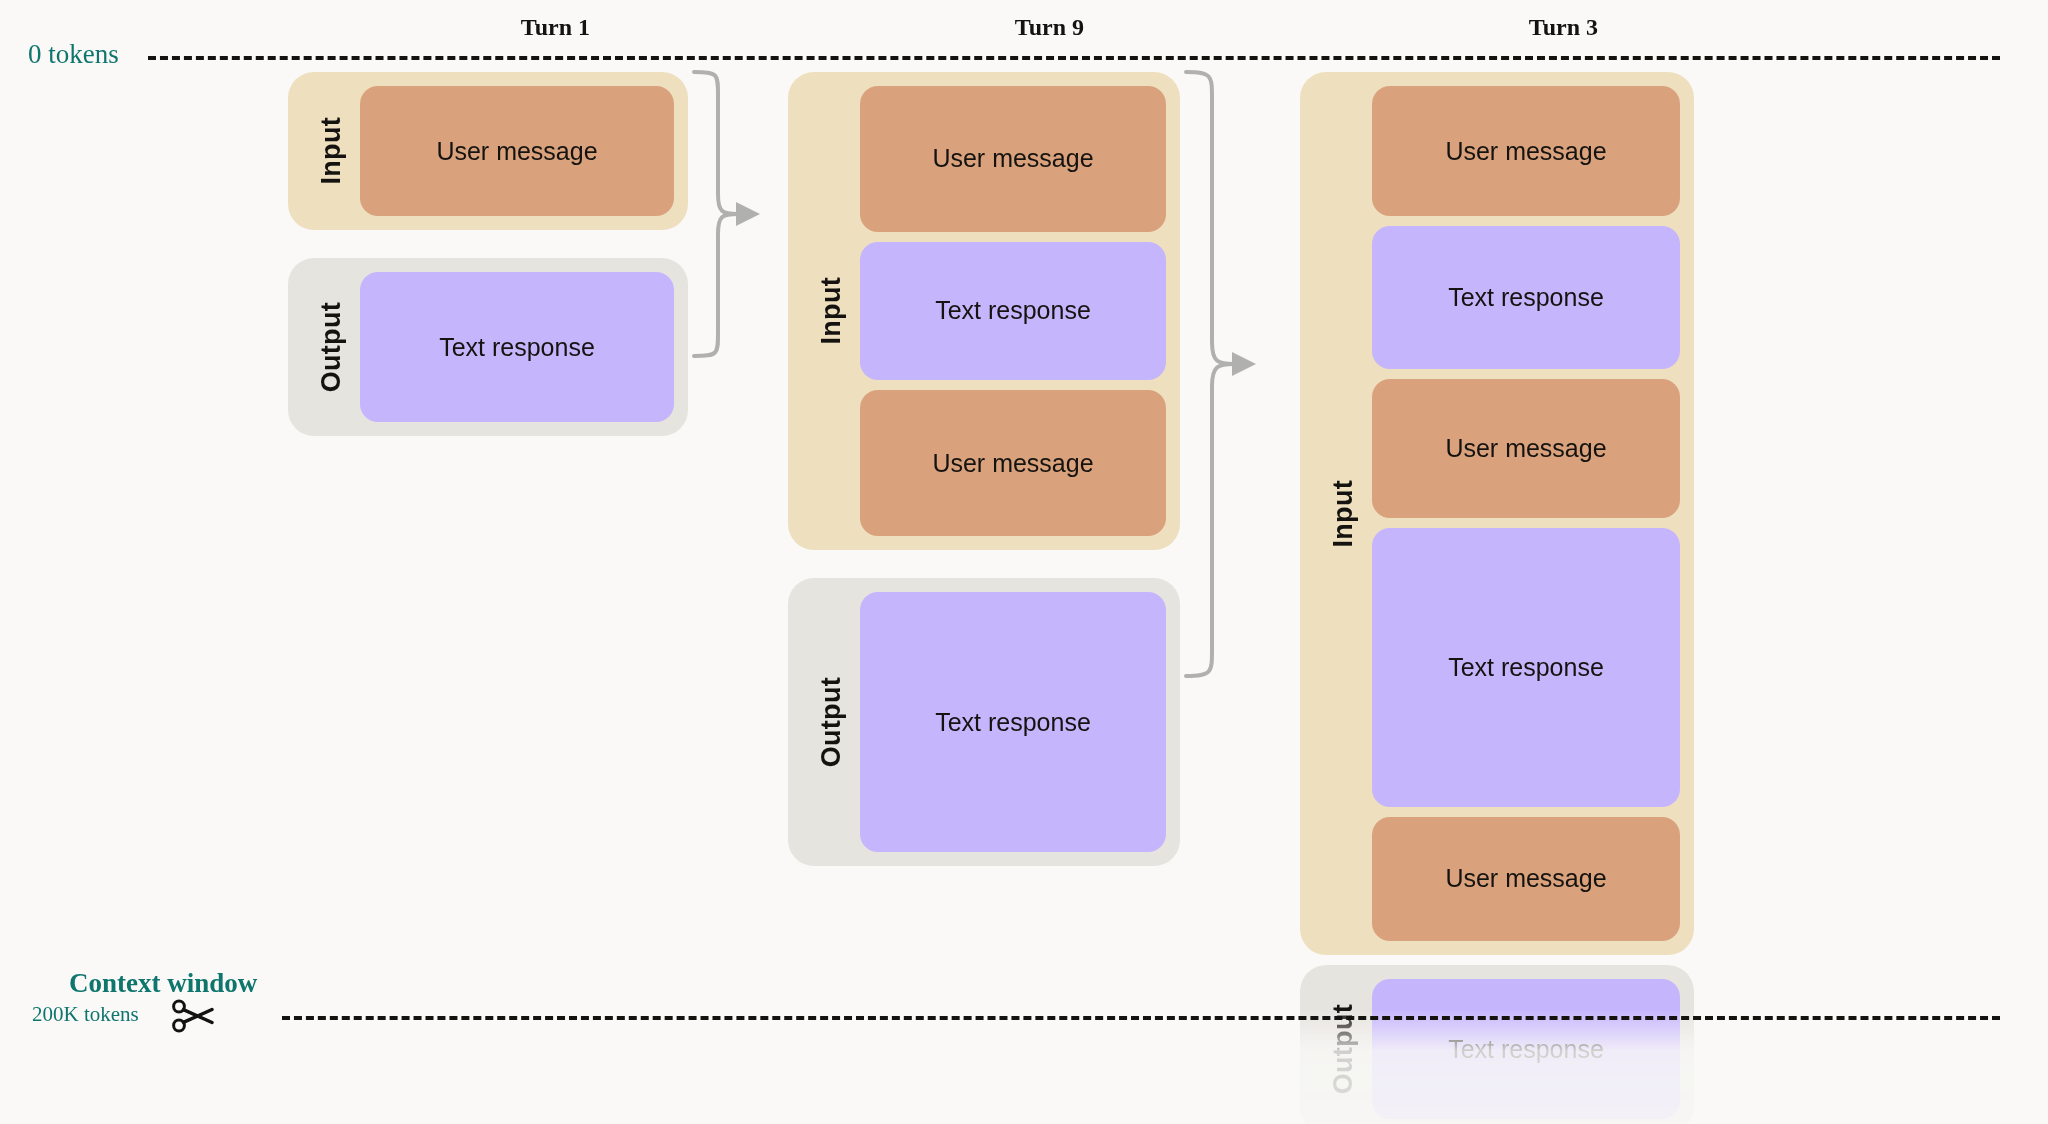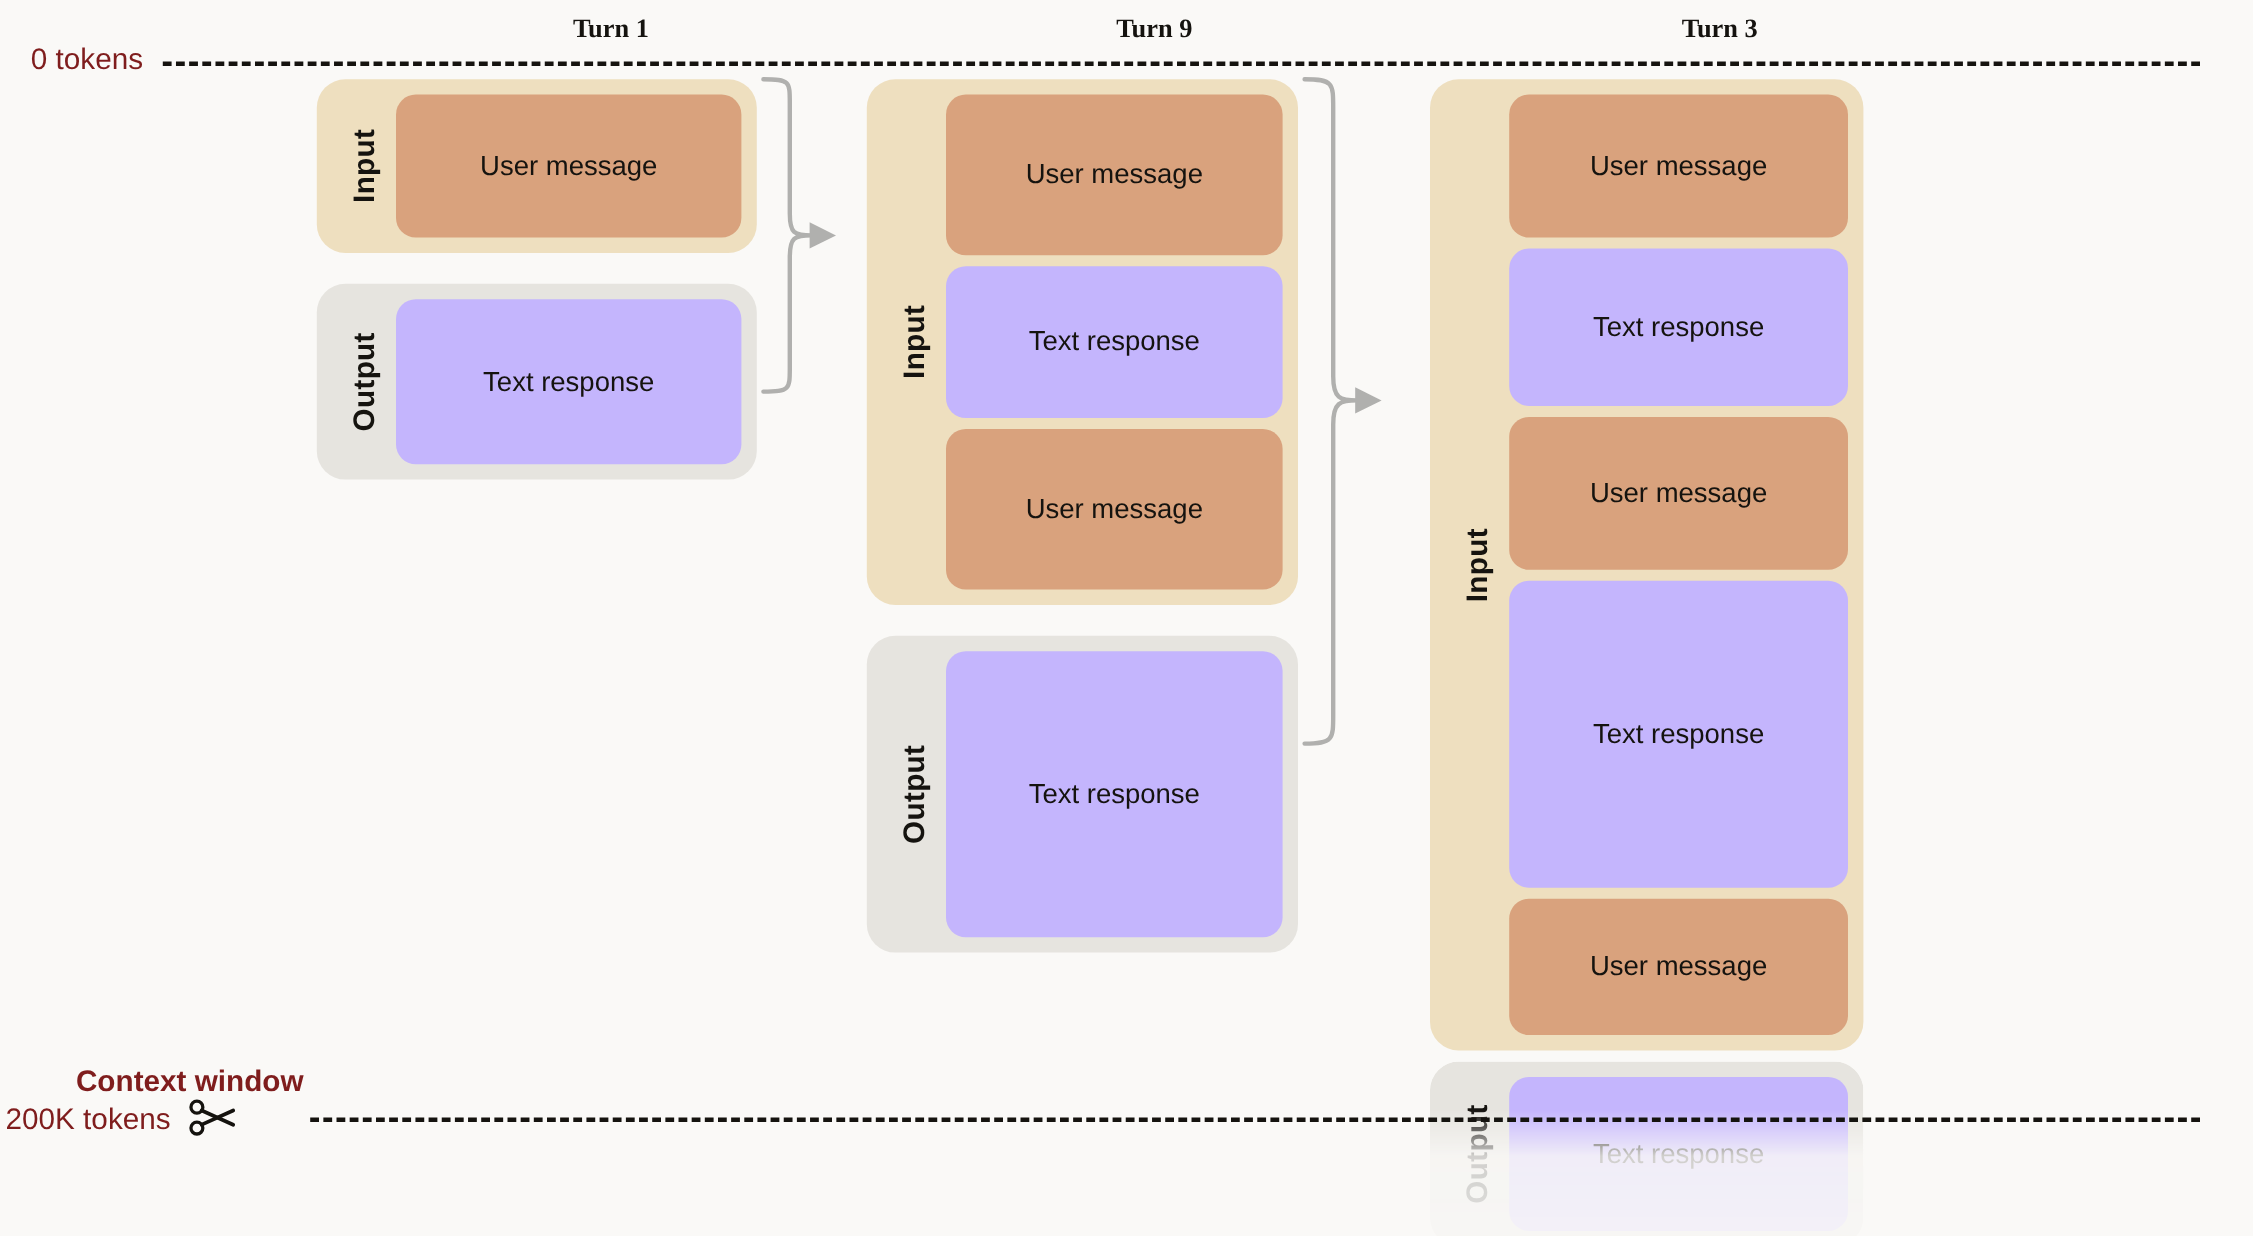--- a/index.html
+++ b/index.html
@@ -21,27 +21,27 @@
     position: absolute;
     height: 0;
     border-top: 4px dashed #15130f;
   }
   #top-rule  { left: 148px;  top: 56px;   width: 1852px; }
   #bot-rule  { left: 282px;  top: 1016px; width: 1718px; }
 
   
   .serif {
     position: absolute;
-    font-family: Liberation Sans, sans-serif;
-    color: #7f1d1d;
+    font-family: Liberation Serif, serif;
+    color: #0f766e;
     white-space: nowrap;
   }
   #tokens-zero { left: 28px; top: 39px; font-size: 27px; }
   #ctx-title   { left: 22px; top: 968px; font-size: 27px; font-weight: bold; margin-left: 47px; }
-  #ctx-sub     { left: 5px; top: 1002px; font-size: 27px; }
+  #ctx-sub     { left: 32px; top: 1002px; font-size: 21px; }
 
   .turn-label {
     position: absolute;
     font-family: "Liberation Serif", serif;
     font-weight: bold;
     font-size: 24px;
     color: #15130f;
     top: 14px;
     text-align: right;
     white-space: nowrap;

